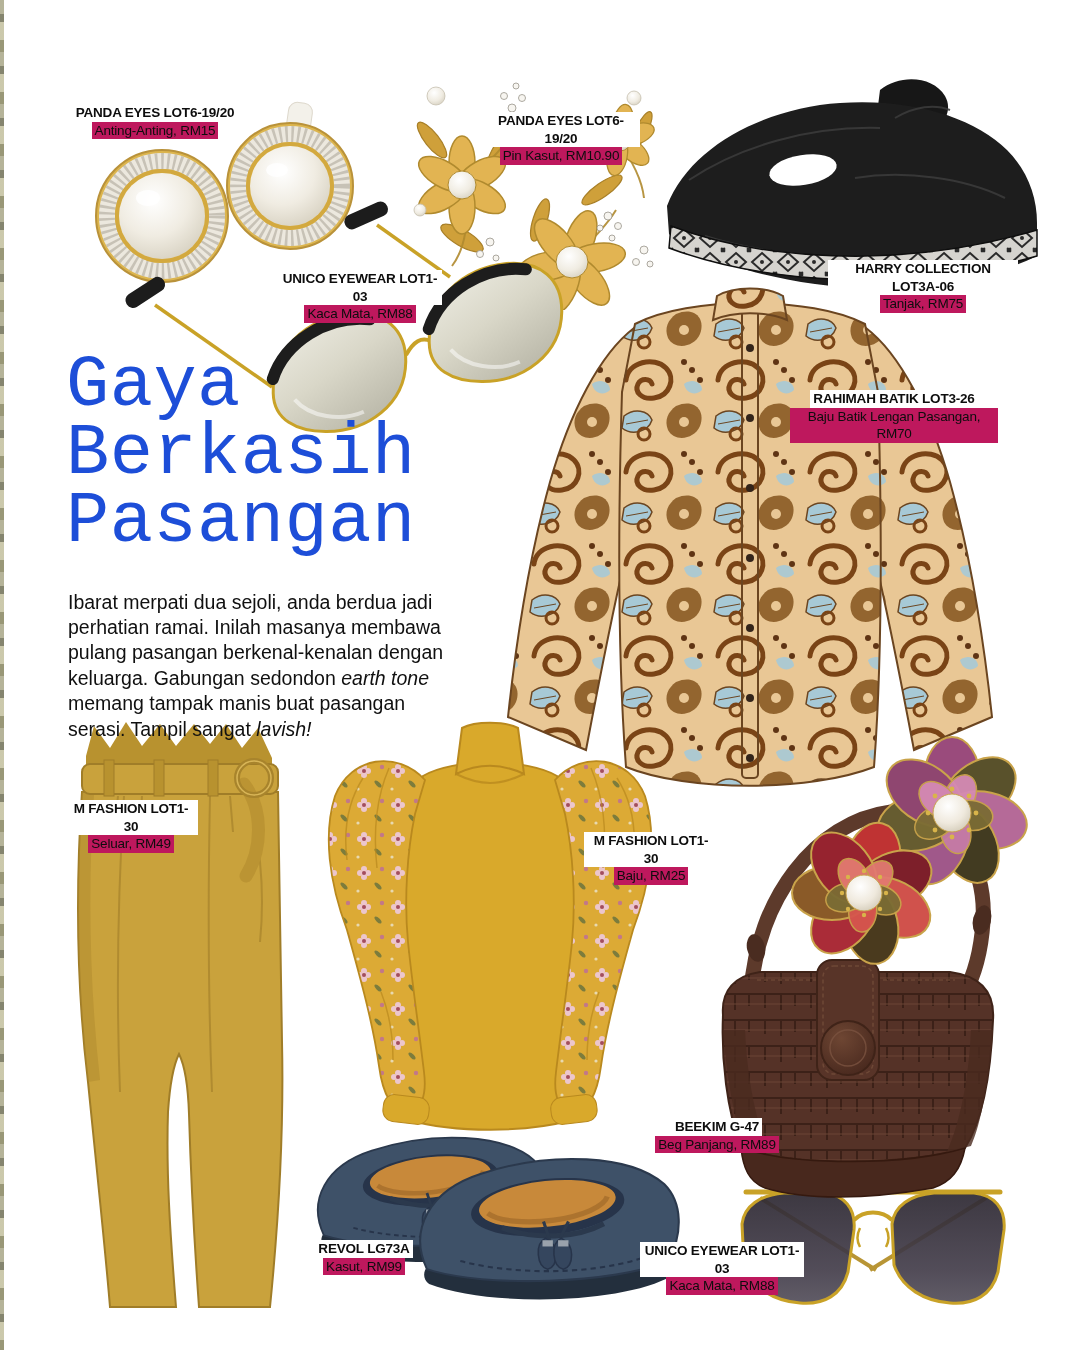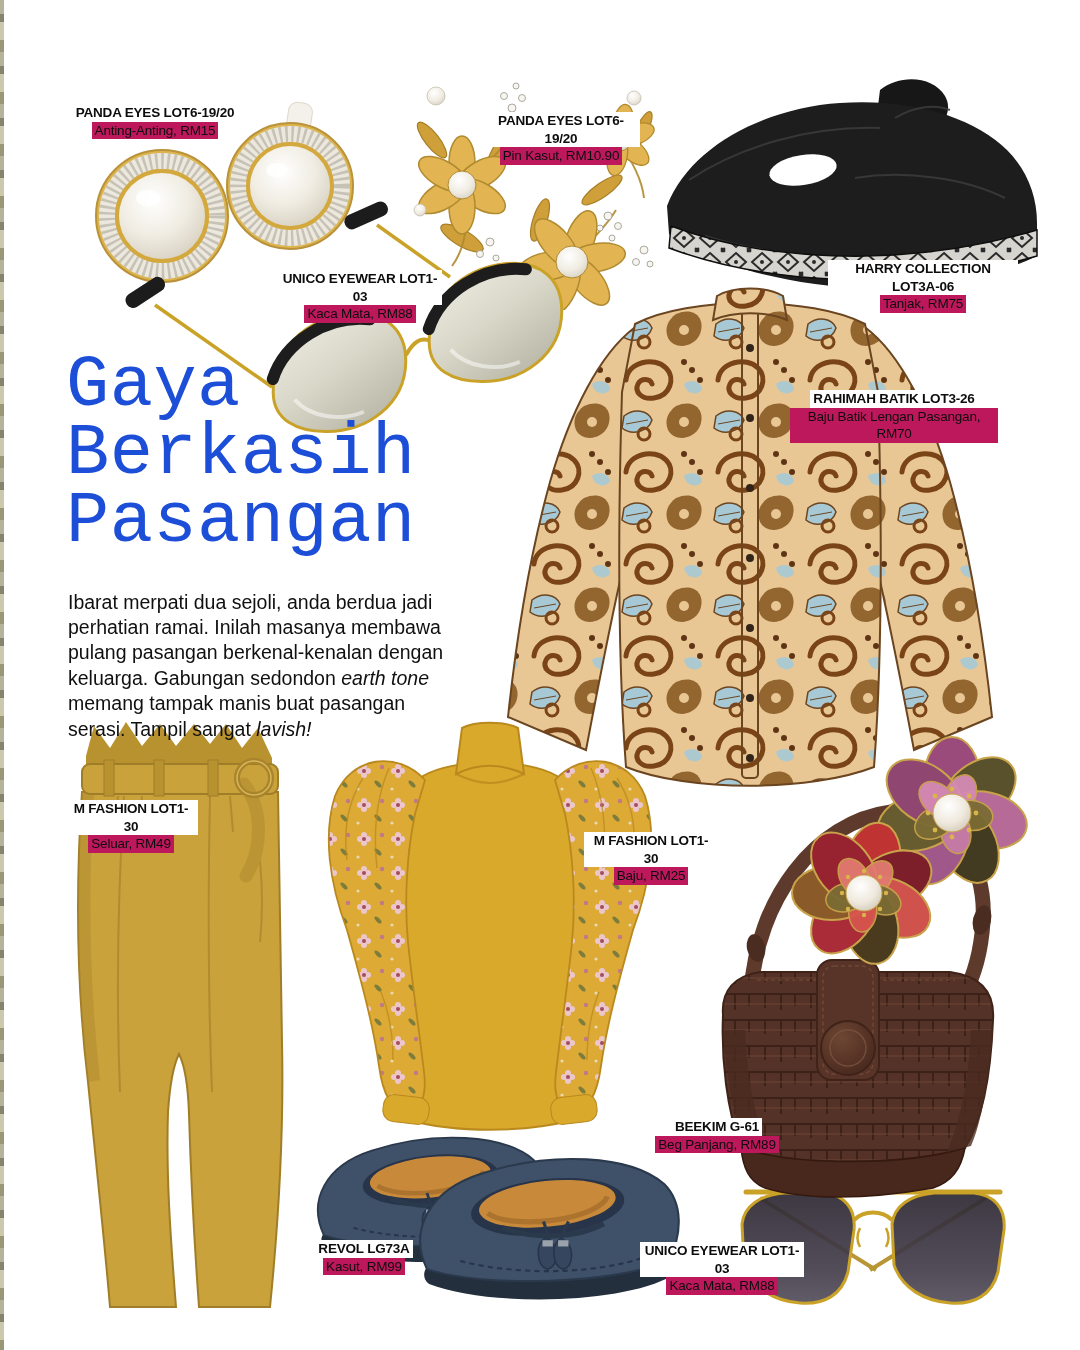--- a/index.html
+++ b/index.html
@@ -418,21 +418,21 @@
           <circle cx="0" cy="-22" r="2.2"></circle>
         <circle cx="16" cy="16" r="2.2"></circle>
           <circle cx="-16" cy="16" r="2.2"></circle>
           <circle cx="16" cy="-16" r="2.2"></circle>
           <circle cx="-16" cy="-16" r="2.2"></circle>
       </g>
       <circle r="18" fill="url(#pearlB)" stroke="#c9a34a"></circle>
     </g>
   </svg>
   <div class="plabel" style="left:654px;top:1118px;width:126px">
-    <span class="b">BEEKIM G-61</span><br>
+    <span class="b">BEEKIM G-47</span><br>
     <span class="r">Beg Panjang, RM89</span>
   </div>
 
   <svg class="art z4" style="left:288px;top:1108px" width="405" height="200" viewBox="0 0 405 200">
     <defs>
       <g id="shoeP">
         <path d="M26,132 C80,152 212,150 258,122 C266,126 268,134 262,140 C214,168 84,170 28,148 C22,144 22,136 26,132 Z" fill="#232f3d"></path>
         <path d="M26,134 C8,96 28,58 78,42 C146,20 222,24 254,52 C272,70 272,100 258,126 C206,148 82,152 26,134 Z" fill="#3e5168" stroke="#2b394d" stroke-width="2"></path>
         <path d="M58,126 C120,142 206,138 250,116" stroke="#27344a" stroke-width="2" stroke-dasharray="5 4" fill="none"></path>
         <g transform="rotate(-6 142 74)">

